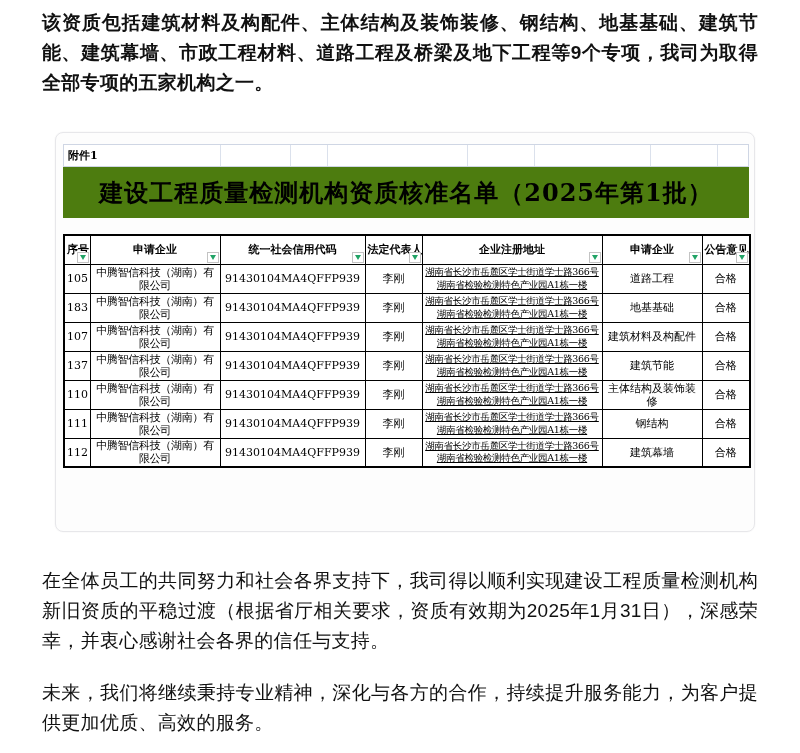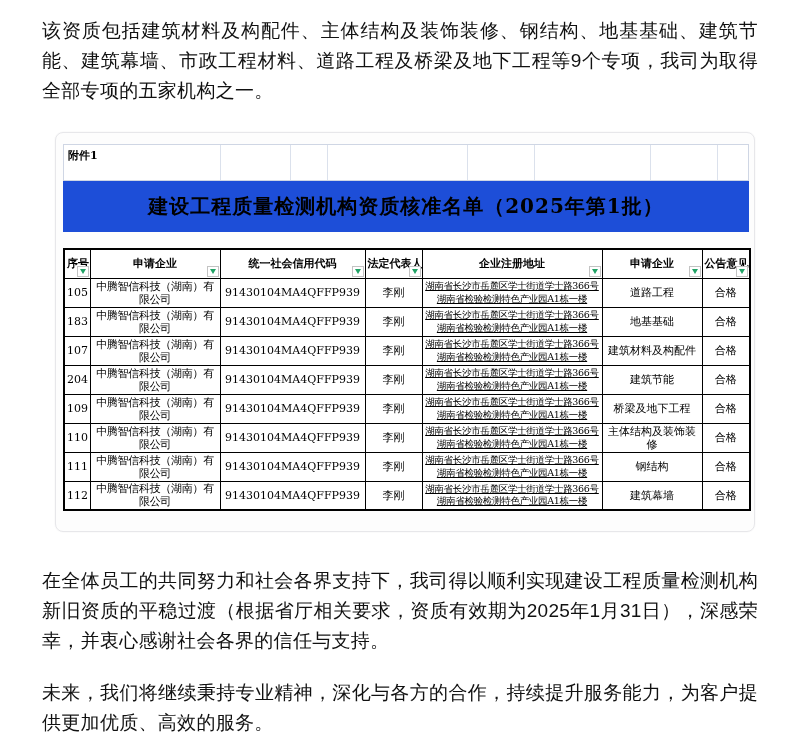--- a/index.html
+++ b/index.html
@@ -1,36 +1,36 @@
 <!DOCTYPE html>
 <html style="--filter-green: #21a366;"><head>
 <meta charset="utf-8">
 <style>
   * { margin:0; padding:0; box-sizing:border-box; }
   html,body { width:800px; height:753px; background:#ffffff; overflow:hidden; }
   body { position:relative; font-family:"Liberation Sans", sans-serif; color:#111; }
 
   .para { position:absolute; left:42px; width:716px; font-size:19px; line-height:30px;
           letter-spacing:0.3px; text-align:justify; }
-  .para-top    { top:16px; }
+  .para-top    { top:8px;font-weight:bold; }
   .para-mid    { top:566px; }
   .para-bottom { top:678px; }
 
   
   .card { position:absolute; left:55px; top:132px; width:700px; height:400px;
           background:#fdfdfd; border:1px solid #e7e7ea; border-radius:8px;
           box-shadow:0 0 0 1px rgba(0,0,0,0.015); overflow:hidden; cursor:default; }
   .sheet { position:absolute; left:7px; top:11px; width:686px; font-family:"DejaVu Serif", serif; color:#000; }
 
-  .label-row { position:relative; height:37px; border:1px solid #cfd6e4; background:#fff;padding-left:6px; }
+  .label-row { position:relative; height:23px; border:1px solid #cfd6e4; background:#fff;padding-left:6px; }
   .label-row .gl { position:absolute; top:0; width:1px; height:100%; background:#dbe1ec; }
   .attach-label { position:absolute; left:4px; top:0; line-height:21px; font-size:11px; font-weight:bold; }
 
   .sheet-title { height:51px; display:flex; align-items:center; justify-content:center;
-                 font-size:20px; font-weight:bold; letter-spacing:1px; background:#1d4ed8; }
+                 font-size:24px; font-weight:bold; letter-spacing:1px; background:#4d7c0f; }
 
   table.roster { width:686px; border-collapse:collapse; table-layout:fixed; background:#fff;
                  border:2px solid #000;margin-top:16px; }
   table.roster th, table.roster td { border:1px solid #000; text-align:center; vertical-align:middle; }
   table.roster thead th { height:29px; font-size:11px; font-weight:bold; position:relative;
                           white-space:nowrap; overflow:hidden; padding:0 2px; }
   table.roster tbody td { height:29px; font-size:11px; line-height:13px; padding:0 2px; }
 
   col.c0 { width:26px; }  col.c1 { width:130px; } col.c2 { width:145px; }
   col.c3 { width:57px; }  col.c4 { width:180px; } col.c5 { width:100px; }
@@ -133,39 +133,28 @@
             <td class="cell-company">中腾智信科技（湖南）有限公司</td>
             <td class="cell-code">91430104MA4QFFP939</td>
             <td class="cell-rep">李刚</td>
             <td class="cell-addr">
               <div class="addr-inner">湖南省长沙市岳麓区学士街道学士路366号湖南省检验检测特色产业园A1栋一楼</div>
             </td>
             <td class="cell-spec">建筑材料及构配件</td>
             <td class="cell-op">合格</td>
           </tr>
           <tr>
-            <td class="cell-seq">204</td>
+            <td class="cell-seq">137</td>
             <td class="cell-company">中腾智信科技（湖南）有限公司</td>
             <td class="cell-code">91430104MA4QFFP939</td>
             <td class="cell-rep">李刚</td>
             <td class="cell-addr">
               <div class="addr-inner">湖南省长沙市岳麓区学士街道学士路366号湖南省检验检测特色产业园A1栋一楼</div>
             </td>
             <td class="cell-spec">建筑节能</td>
-            <td class="cell-op">合格</td>
-          </tr>
-          <tr>
-            <td class="cell-seq">109</td>
-            <td class="cell-company">中腾智信科技（湖南）有限公司</td>
-            <td class="cell-code">91430104MA4QFFP939</td>
-            <td class="cell-rep">李刚</td>
-            <td class="cell-addr">
-              <div class="addr-inner">湖南省长沙市岳麓区学士街道学士路366号湖南省检验检测特色产业园A1栋一楼</div>
-            </td>
-            <td class="cell-spec">桥梁及地下工程</td>
             <td class="cell-op">合格</td>
           </tr>
           <tr>
             <td class="cell-seq">110</td>
             <td class="cell-company">中腾智信科技（湖南）有限公司</td>
             <td class="cell-code">91430104MA4QFFP939</td>
             <td class="cell-rep">李刚</td>
             <td class="cell-addr">
               <div class="addr-inner">湖南省长沙市岳麓区学士街道学士路366号湖南省检验检测特色产业园A1栋一楼</div>
             </td>

